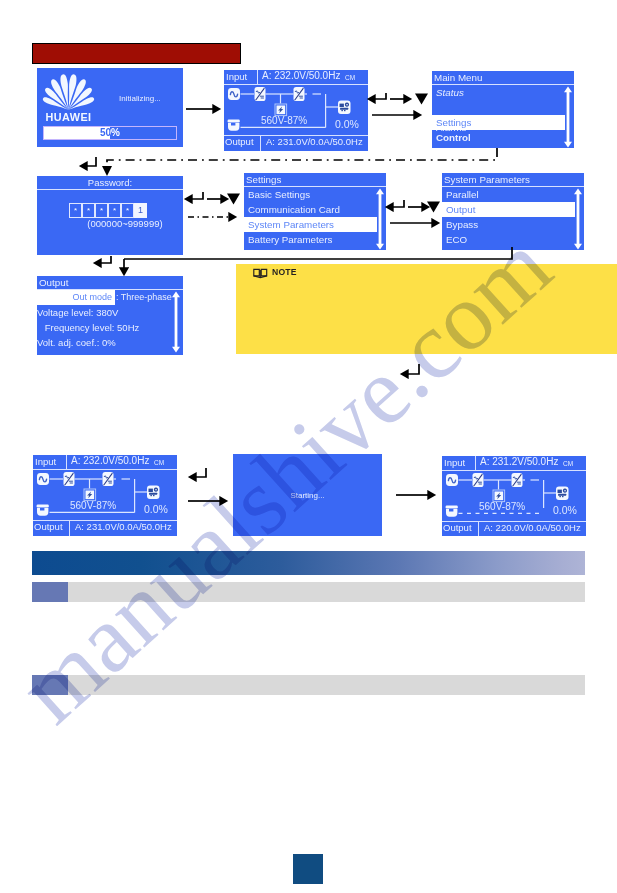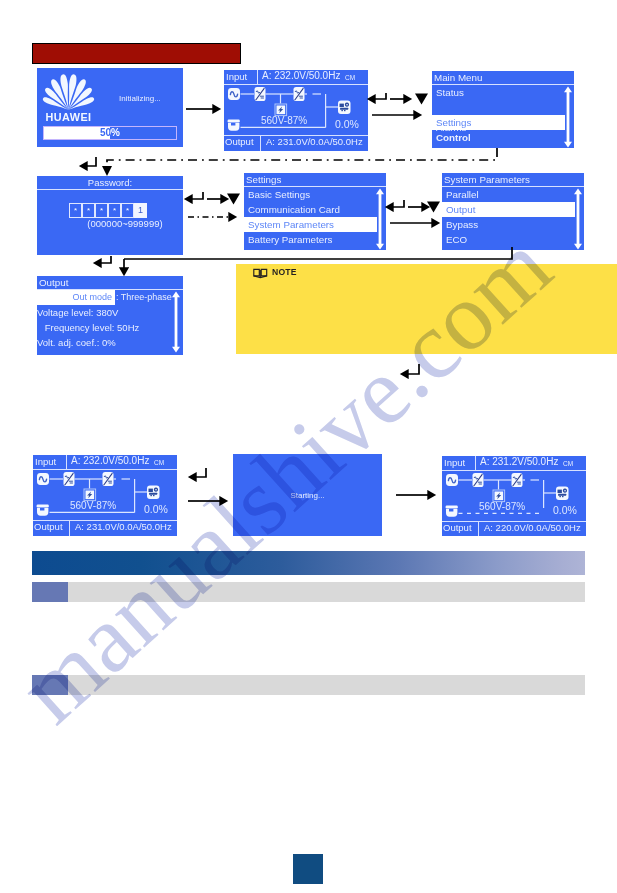--- a/index.html
+++ b/index.html
@@ -159,21 +159,21 @@
   </svg>
   <div class="hl" style="top:65px;"></div>
   <div class="t" style="left:1px;top:66px;font-size:9.5px;">Output</div>
   <div class="vl" style="left:36px;top:65px;height:16px;"></div>
   <div class="t" style="left:42px;top:66px;font-size:9.5px;">A: 231.0V/0.0A/50.0Hz</div>
   </div>
 
   <div class="lcd menu" style="left:432px;top:71px;width:142px;height:77px;">
       <div class="mtitle">Main Menu</div>
            <div class="hl" style="top:13px;"></div>
-      <div class="mrow" style="top:14px;right:9px;">Status</div>
+      <div class="mrow" style="top:14px;right:9px;font-style:italic;">Status</div>
       <div class="mrow" style="top:29px;right:9px;margin-top:20px;">Alarms</div>
       <div class="mrow sel" style="top:44px;right:9px;">Settings</div>
       <div class="mrow" style="top:59px;right:9px;font-weight:bold;">Control</div>
       <div>
     <svg style="position:absolute;right:1px;top:15px;" width="10" height="62" viewBox="0 0 10 62">
       <path d="M5 0.5 L9 6.2 H1 Z" fill="#fff"></path>
       <path d="M5 61.5 L9 55.8 H1 Z" fill="#fff"></path>
       <rect x="3.6" y="5" width="2.8" height="52" fill="#fff"></rect>
     </svg>
       </div>

